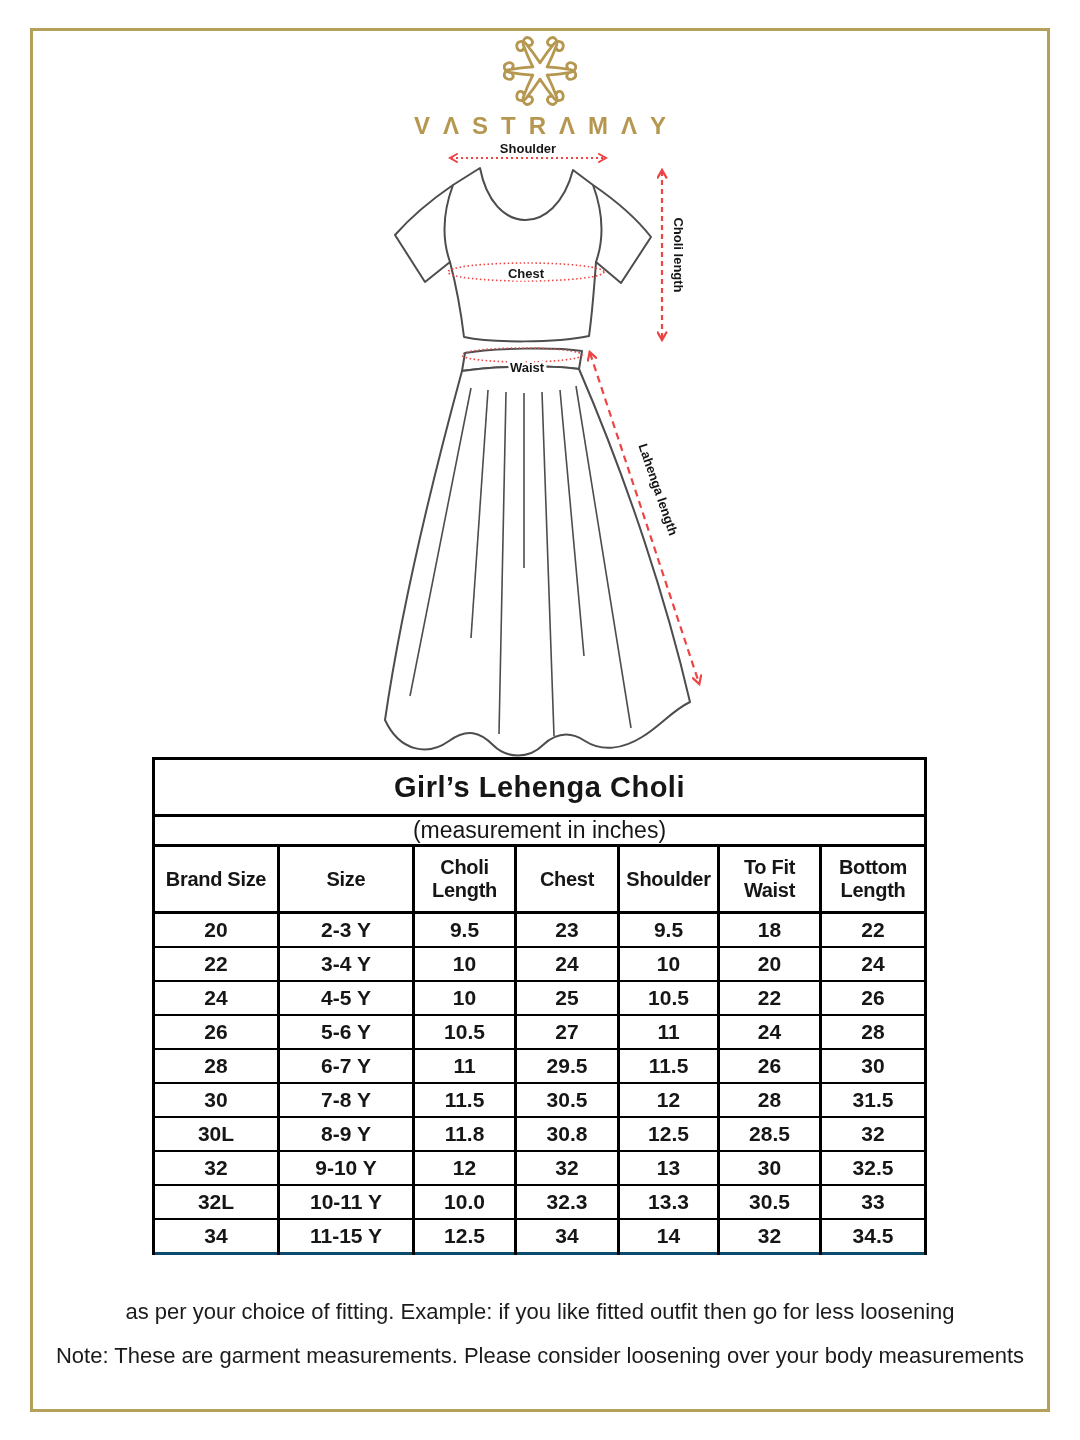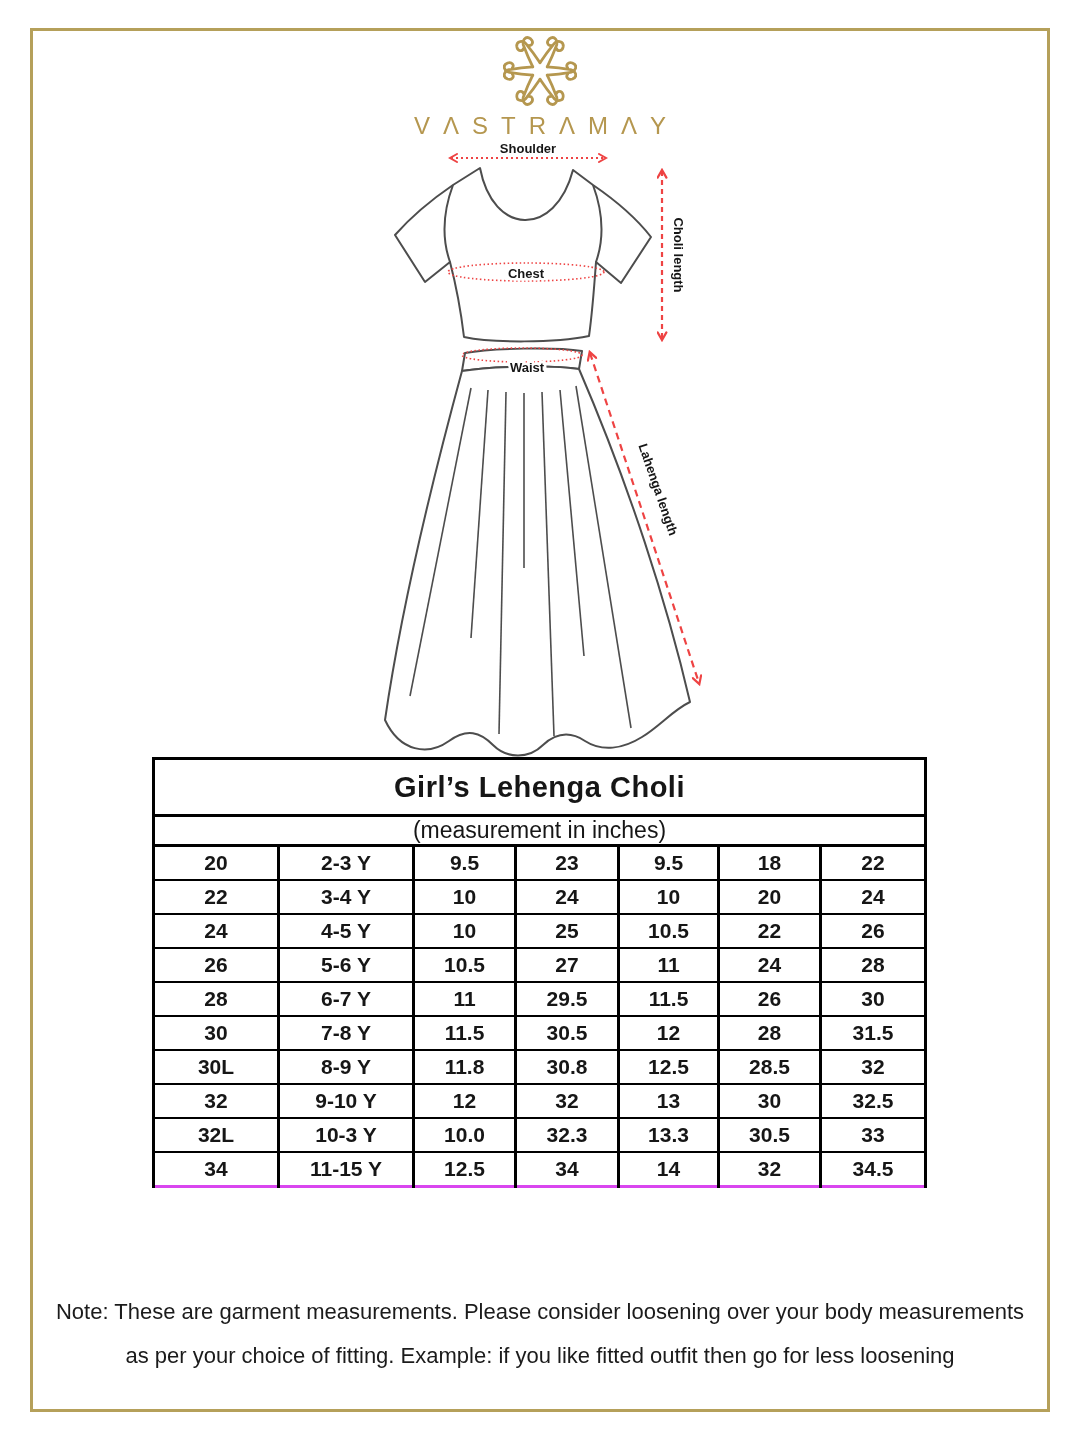--- a/index.html
+++ b/index.html
@@ -11,32 +11,32 @@
   .page{position:relative;width:1080px;height:1440px;overflow:hidden;}
   .frame{
     position:absolute;left:30px;top:28px;width:1014px;height:1378px;
     border:3px solid #b5a05a;pointer-events:none;
   }
   .brand{
     position:absolute;top:34px;left:0;width:100%;
     display:flex;flex-direction:column;align-items:center;
   }
   .wordmark{
-    margin-top:4px;color:#b5974f;font-size:24px;font-weight:400;
+    margin-top:4px;color:#b5974f;font-size:24px;font-weight:700;
     letter-spacing:13px;text-indent:13px;white-space:nowrap;
   }
   .diagram{position:absolute;left:330px;top:140px;}
   .diagram text{
     font-family:"Liberation Sans", sans-serif;font-weight:bold;
     font-size:13px;fill:#161616;paint-order:stroke;stroke:#ffffff;stroke-width:5px;
   }
   .size-table{
     position:absolute;left:152px;top:757px;width:629px;
     border-collapse:collapse;table-layout:fixed;
-    border:3px solid #d946ef;color:#161616;
+    border:3px solid #0c4a6e;color:#161616;
   }
   .size-table th,.size-table td{
     border:3px solid #000;text-align:center;vertical-align:middle;
     padding:0;font-weight:bold;
   }
   .row-title th{height:54px;font-size:29px;letter-spacing:.5px;}
   .row-sub th{height:27px;font-size:23px;font-weight:400;}
   .cols th{height:64px;font-size:20px;line-height:1.15;letter-spacing:-.3px;}
   .size-table tbody td{
     height:32px;font-size:21px;border-top-width:2px;border-bottom-width:2px;
@@ -145,20 +145,29 @@
         <col style="width:102px">
       <col style="width:105px">
     </colgroup>
     <thead>
       <tr class="row-title">
         <th colspan="7">Girl’s Lehenga Choli</th>
       </tr>
       <tr class="row-sub">
         <th colspan="7">(measurement in inches)</th>
       </tr>
+      <tr class="cols">
+        <th>Brand Size</th>
+        <th>Size</th>
+        <th>Choli Length</th>
+        <th>Chest</th>
+        <th>Shoulder</th>
+        <th>To Fit Waist</th>
+        <th>Bottom Length</th>
+      </tr>
     </thead>
     <tbody>
         <tr>
           <td>20</td>
           <td>2-3 Y</td>
           <td>9.5</td>
           <td>23</td>
           <td>9.5</td>
           <td>18</td>
           <td>22</td>
@@ -221,37 +230,37 @@
           <td>32</td>
           <td>9-10 Y</td>
           <td>12</td>
           <td>32</td>
           <td>13</td>
           <td>30</td>
           <td>32.5</td>
         </tr>
         <tr>
           <td>32L</td>
-          <td>10-3 Y</td>
+          <td>10-11 Y</td>
           <td>10.0</td>
           <td>32.3</td>
           <td>13.3</td>
           <td>30.5</td>
           <td>33</td>
         </tr>
         <tr>
           <td>34</td>
           <td>11-15 Y</td>
           <td>12.5</td>
           <td>34</td>
           <td>14</td>
           <td>32</td>
           <td>34.5</td>
         </tr>
       </tbody>
   </table>
 
   <div class="note">
+    <div>as per your choice of fitting. Example: if you like fitted outfit then go for less loosening</div>
     <div>Note: These are garment measurements. Please consider loosening over your body measurements</div>
-    <div>as per your choice of fitting. Example: if you like fitted outfit then go for less loosening</div>
   </div>
 
 </div>
 
 </body></html>

